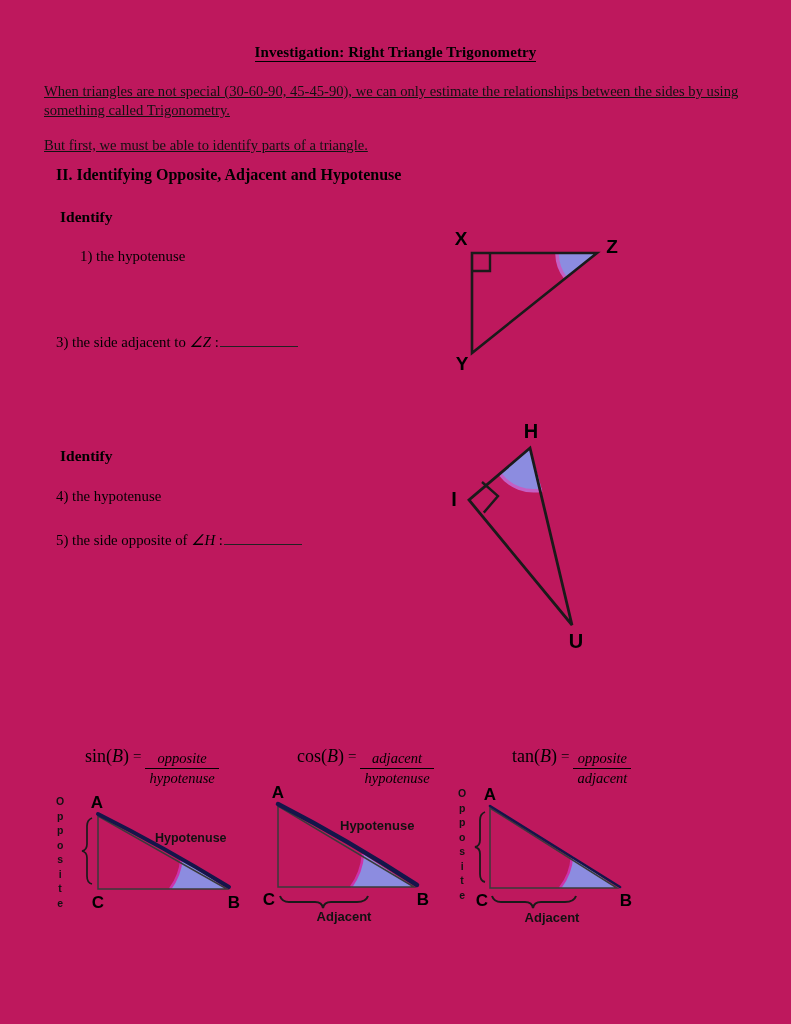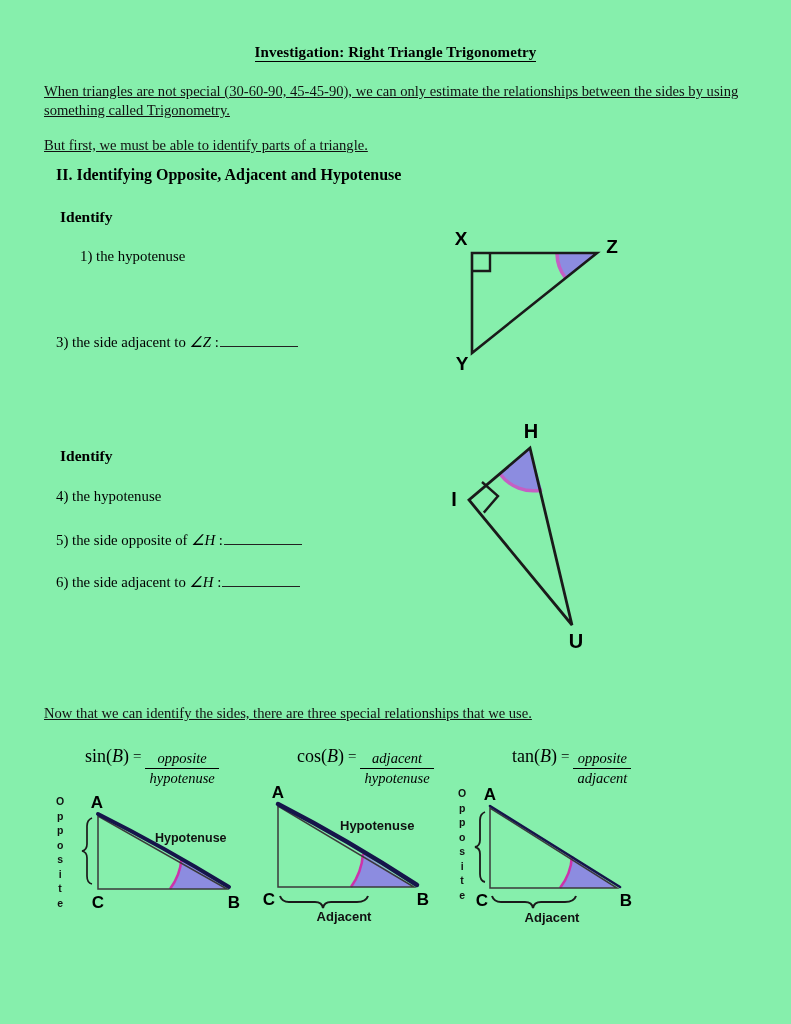--- a/index.html
+++ b/index.html
@@ -14,21 +14,21 @@
     font-family: "Liberation Serif", "DejaVu Serif", serif;
     color: #000000;
     overflow: hidden;
   }
 
   .page {
     position: absolute;
     left: 0; top: 0;
     width: 791px;
     height: 1024px;
-    background: #86efac;
+    background: #be185d;
   }
 
   
   .doc-title {
     position: absolute;
     left: 0;
     top: 44px;
     width: 791px;
     text-align: center;
     font-size: 15px;
@@ -264,42 +264,37 @@
   <div class="q-item" id="q4">
     <span>4)</span>
     <span>the  hypotenuse</span>
   </div>
 
   <div class="q-item" id="q5">
     <span>5)</span>
     <span>the side opposite of </span><span class="ang">∠H</span><span> :</span><span class="blank"></span>
   </div>
 
-  <div class="q-item" id="q6">
-    <span>6)</span>
-    <span>the side adjacent to </span><span class="ang">∠H</span><span> :</span><span class="blank"></span>
-  </div>
 
   <div class="diagram" id="diagram-hiu">
     <svg width="200" height="240" viewBox="0 0 200 240">
 
       <path d="M 100 28 L 70 54 A 42 42 0 0 0 112 70 Z" fill="#8c8ce0" stroke="none"></path>
       <path d="M 70 54 A 42 42 0 0 0 112 70" fill="none" stroke="#c45fc4" stroke-width="3.5"></path>
 
       <path d="M 100 28 L 39 80 L 142 205 Z" fill="none" stroke="#1a1a1a" stroke-width="2.8" stroke-linejoin="miter"></path>
 
       <path d="M 53.8 92.6 L 68.0 76.0 L 52.0 62.0" fill="none" stroke="#1a1a1a" stroke-width="2.4"></path>
 
       <text class="vertex" x="101" y="18" font-size="20" text-anchor="middle">H</text>
       <text class="vertex" x="24" y="86" font-size="20" text-anchor="middle">I</text>
       <text class="vertex" x="146" y="228" font-size="20" text-anchor="middle">U</text>
     </svg>
   </div>
 
-  <div class="para" id="closing-para">Now that we can identify the sides, there are three special relationships that we use.</div>
 
   <div id="formula-row">
 
     <div class="formula" id="formula-sin">
       <span class="lhs"><span>sin</span>(<span class="var">B</span>)</span>
       <span class="eq">=</span>
       <span class="frac">
         <span class="num-part">opposite</span>
         <span class="den-part">hypotenuse</span>
       </span>

